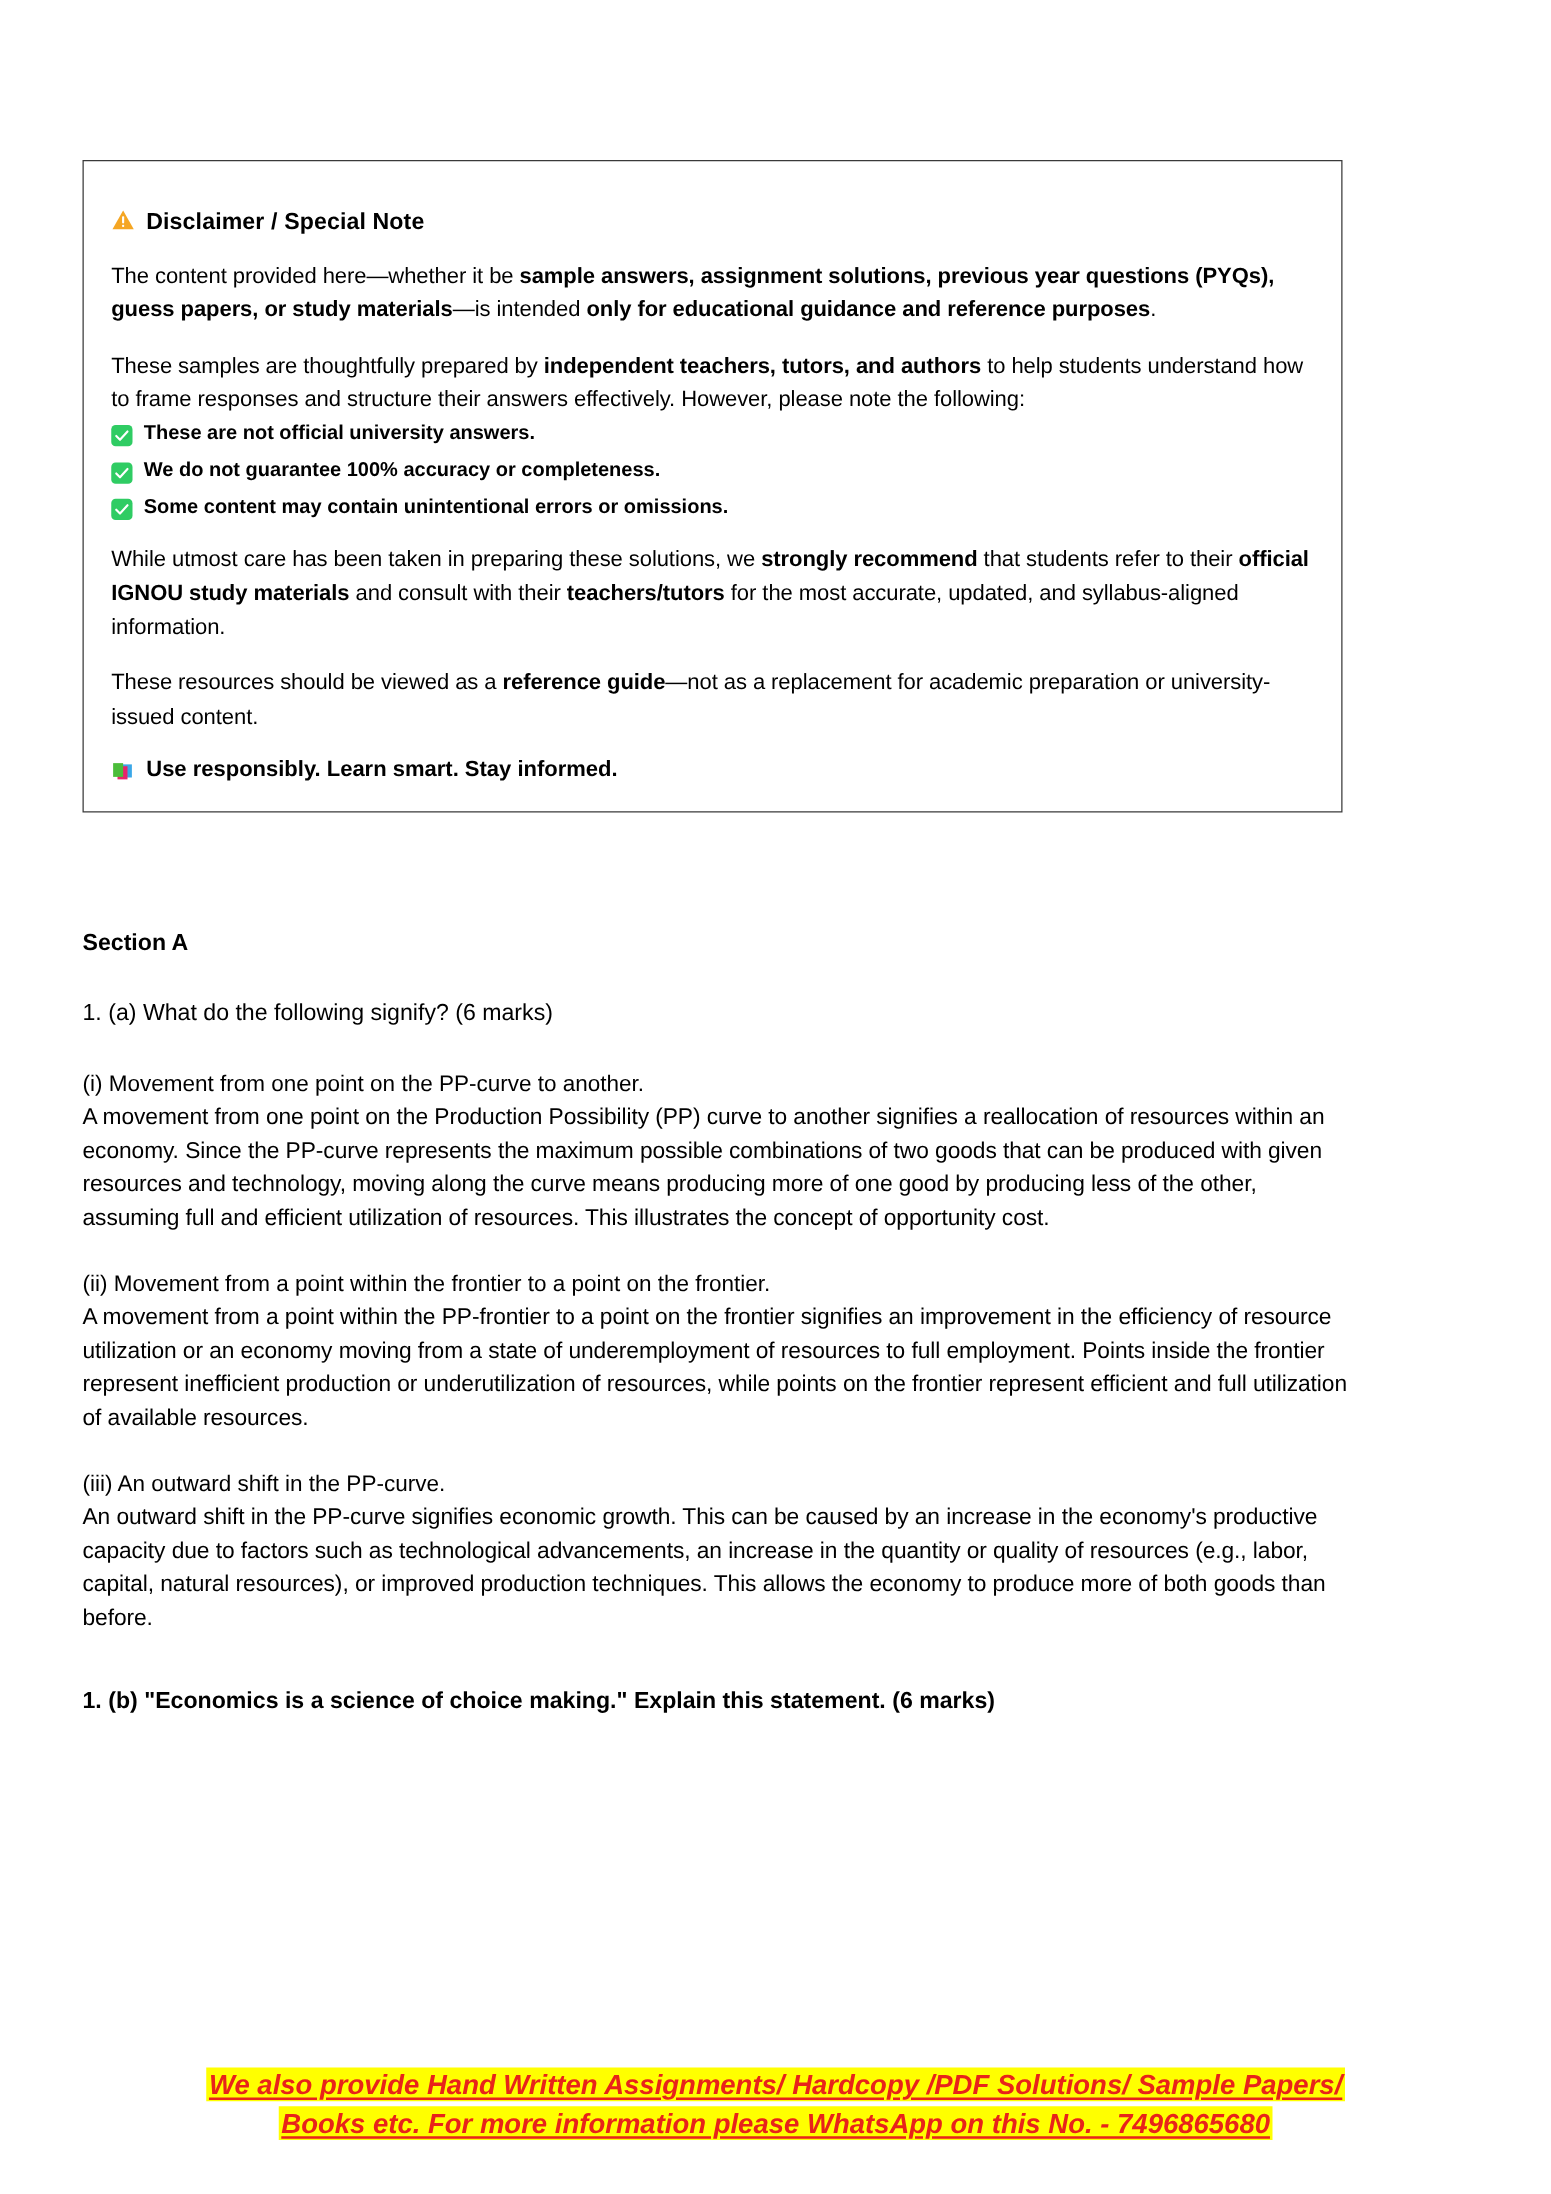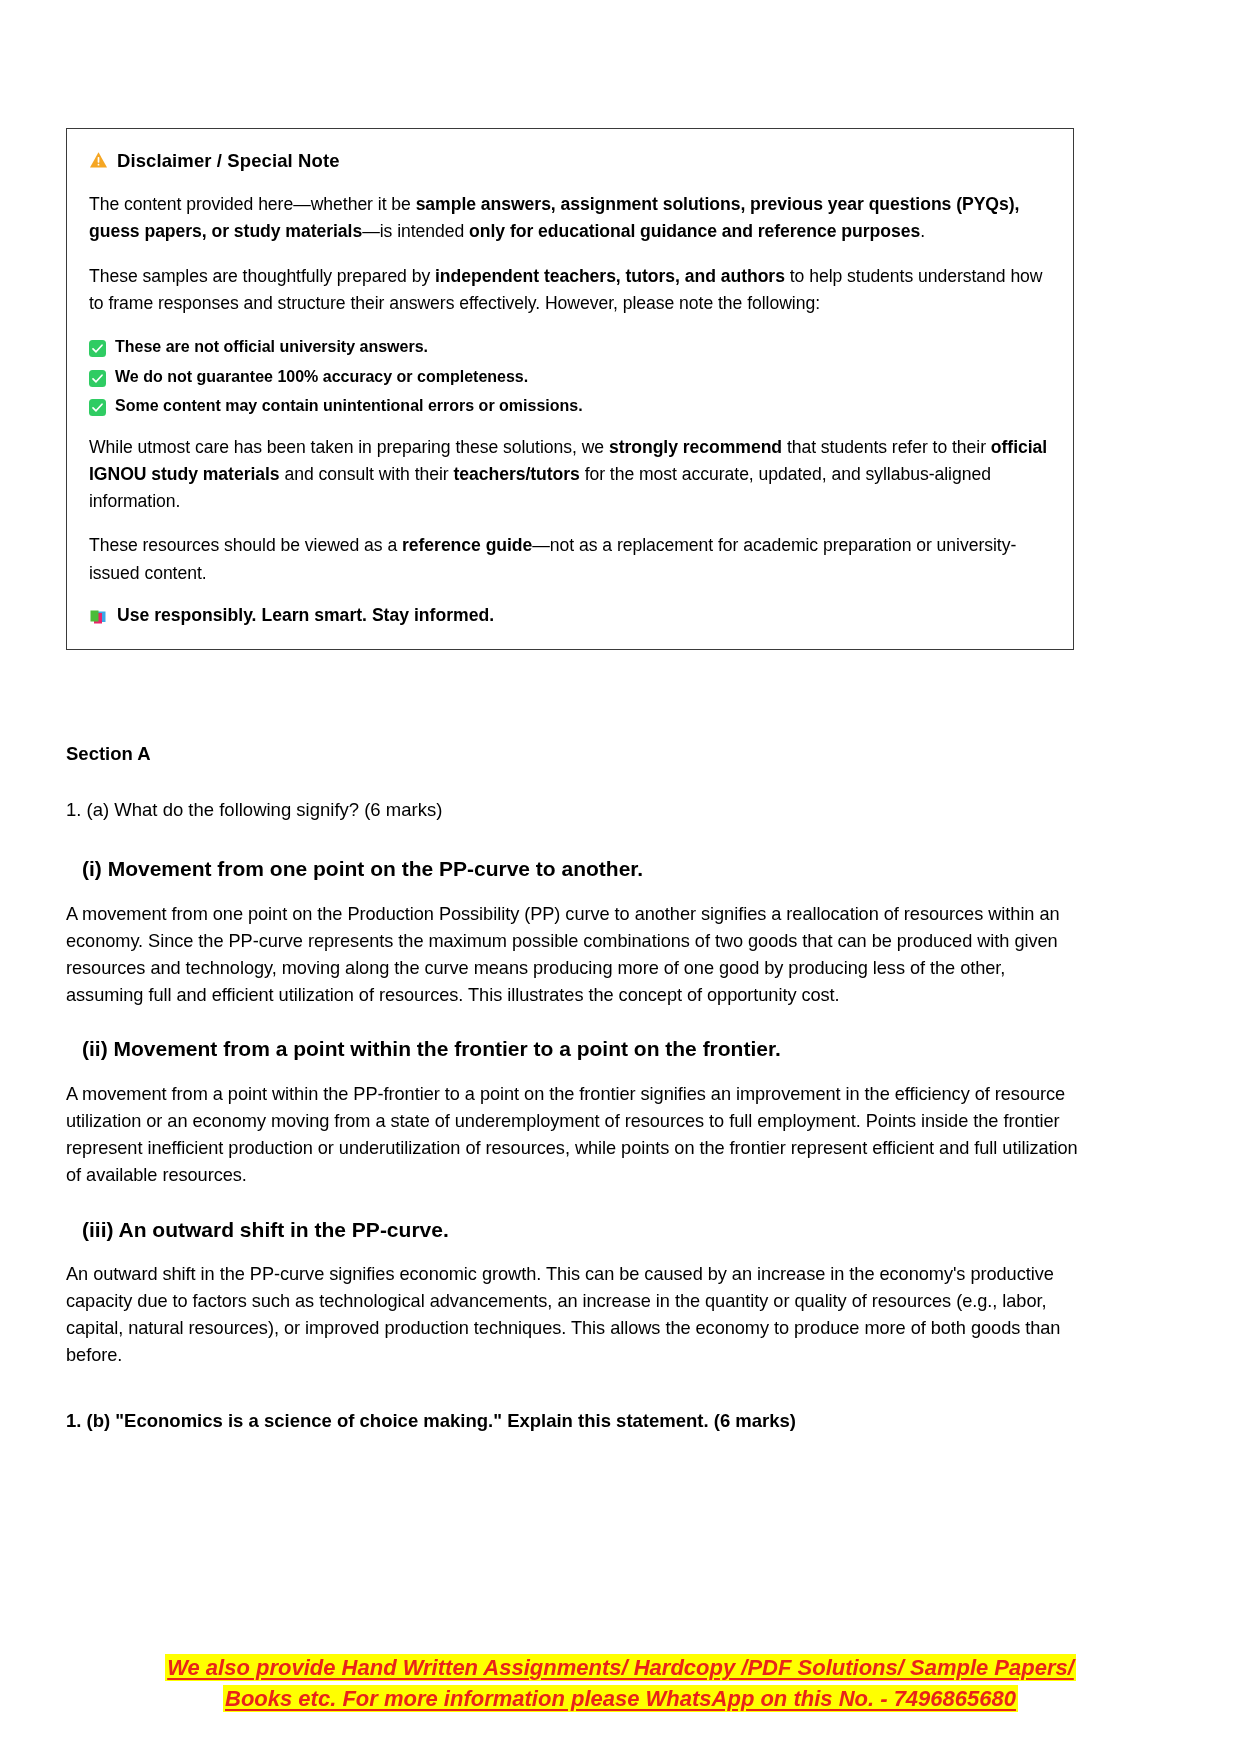--- a/index.html
+++ b/index.html
@@ -33,21 +33,21 @@
     box-sizing: border-box;
     border: 1.5px solid #3a3a3a;
     padding: 20px 22px 22px 22px;
     background: #ffffff;
   }
 
   .disclaimer-title {
     font-size: 18.5px;
     font-weight: bold;
     line-height: 1.3;
-    margin: 0 0 18px 0;
+    margin: 16px 0 18px 0;
     display: flex;
     align-items: center;
     gap: 9px;
     letter-spacing: 0.1px;
   }
 
   .warn-icon {
     display: inline-block;
     width: 19px;
     height: 18px;
@@ -56,21 +56,21 @@
     top: -1px;
   }
 
   .disc-p {
     font-size: 17.6px;
     line-height: 1.55;
     margin: 0 0 17px 0;
     letter-spacing: -0.05px;
   }
 
-  .disc-p.tight { margin-bottom: 20px; }
+  .disc-p.tight { margin-bottom: 4px; }
 
   .checklist {
     margin: 0 0 17px 0;
     padding: 0;
     list-style: none;
   }
   .checklist li {
     font-size: 16px;
     font-weight: bold;
     line-height: 1.28;
@@ -130,24 +130,24 @@
     font-weight: normal;
     margin: 0 0 33px 0;
     line-height: 1.25;
   }
 
   .sub-block {
     margin: 0 0 26px 0;
   }
 
   .sub-heading {
-    font-size: 21px;
-    font-weight: bold;
+    font-size: 18px;
+    font-weight: normal;
     line-height: 1.45;
-    margin: 16px;
+    margin: 0;
   }
 
   .sub-body {
     font-size: 18.2px;
     line-height: 1.48;
     margin: 0;
     letter-spacing: -0.05px;
   }
 
   .q-heading-b {

